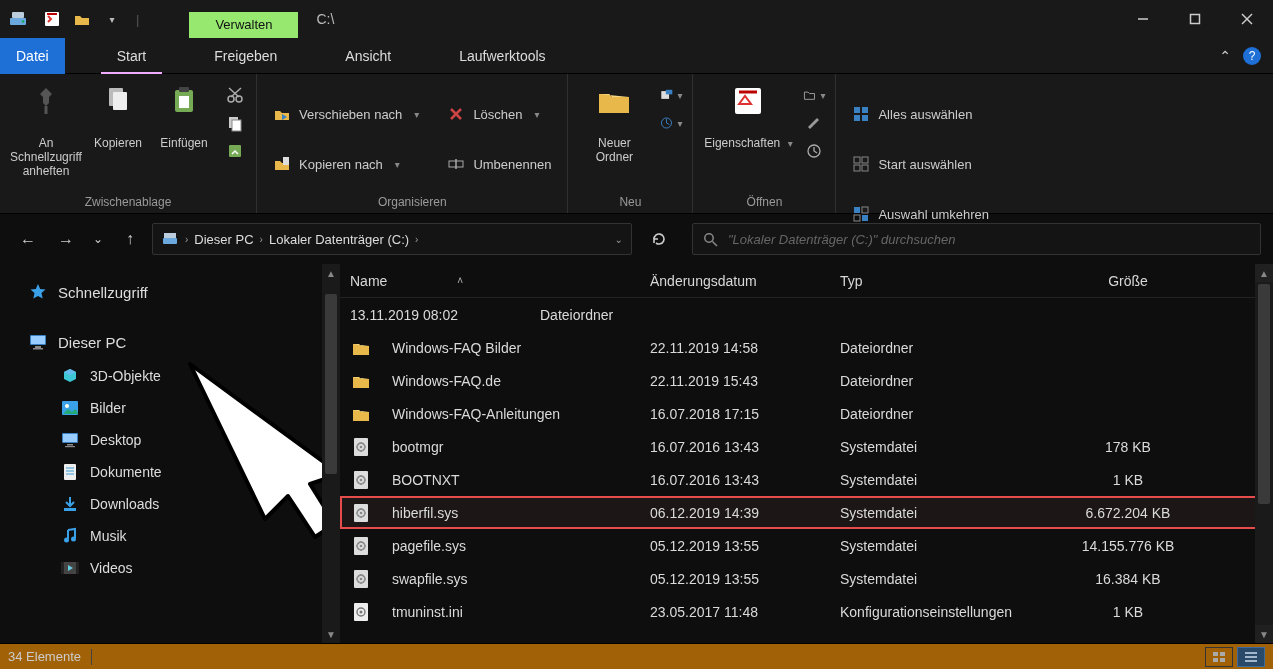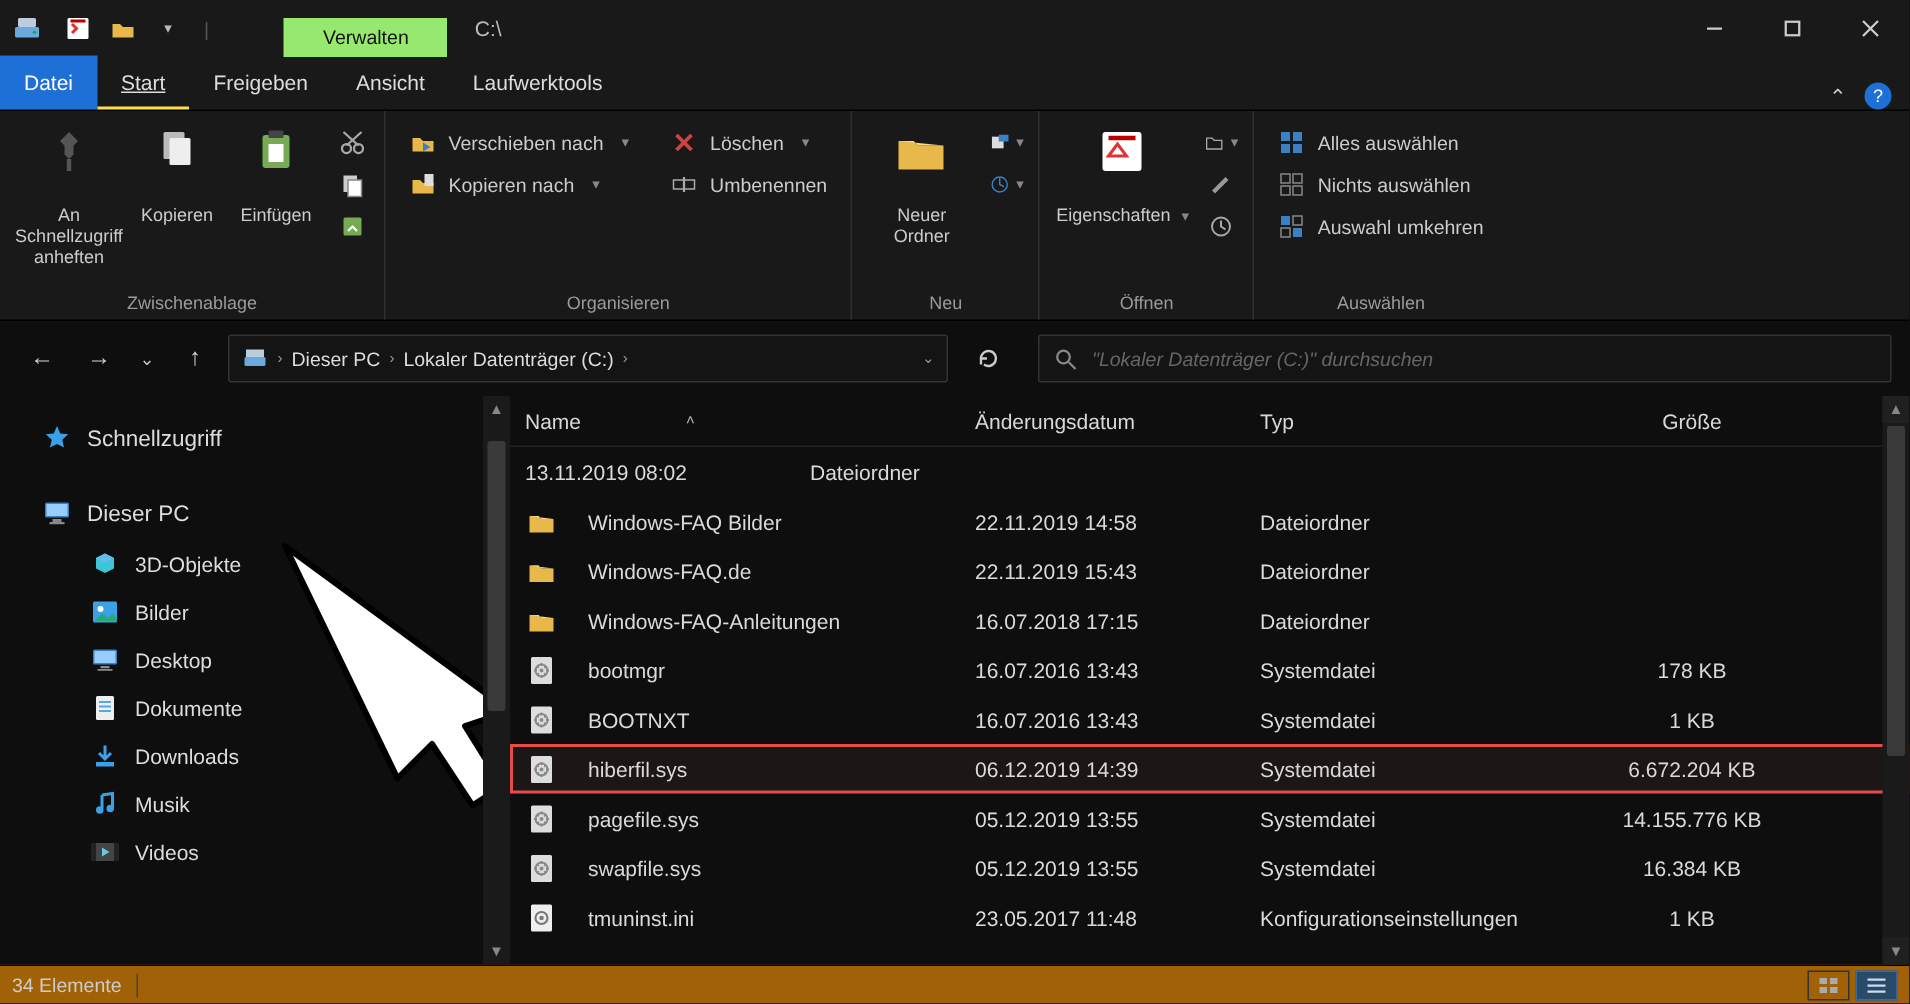--- a/index.html
+++ b/index.html
@@ -9,37 +9,37 @@
   .titlebar .tb-left { display:flex; align-items:center; gap:8px; padding-left:8px; }
   .tb-icon { width:20px; height:20px; display:flex; align-items:center; justify-content:center; }
   .qat { display:flex; gap:10px; align-items:center; margin-left:6px; }
   .qat-item { width:20px; height:20px; display:flex; align-items:center; justify-content:center; }
   .tabgroup { display:flex; align-items:flex-end; height:38px; margin-left:50px;border-radius:10px; }
   .ctxtab { height:26px; line-height:26px; padding:0 26px; background:#96e86f; color:#111; font-size:13px; }
   .title-text { color:#bbb; margin-left:18px; font-size:14px; align-self:center; }
   .winbtns { margin-left:auto; display:flex; height:38px; }
   .winbtn { width:52px; display:flex; align-items:center; justify-content:center; color:#ccc; }
   
-  .ribtabs { display:flex; align-items:flex-end; height:36px; background:#191919; border-bottom:1px solid #000; }
+  .ribtabs { display:flex; align-items:center; height:36px; background:#191919; border-bottom:1px solid #000;gap:36px; }
   .ribtab { height:36px; line-height:36px; padding:0 16px; color:#ddd; font-size:14px; cursor:pointer; }
   .ribtab.file { background:#1e6fd6; color:#fff; }
-  .ribtab.active { border-bottom:2px solid #fde047;text-decoration:underline; }
+  .ribtab.active { border-bottom:2px solid #f0abfc; }
   .ribtab.ctx { margin-left:0; }
   .ribfill { flex:1; }
   .ribright { display:flex; align-items:center; gap:12px; padding-right:12px; }
   .help-circle { width:18px; height:18px; border-radius:50%; background:#1e6fd6; color:#fff; font-size:12px; display:flex; align-items:center; justify-content:center; }
   .chevup { color:#ccc; font-size:14px; }
   
   .ribbon { display:flex; height:140px; background:#191919; border-bottom:1px solid #000; }
   .ribgroup { display:flex; flex-direction:column; border-right:1px solid #303030; }
   .ribgroup-body { flex:1; display:flex; align-items:flex-start; padding:6px 10px 0 10px; gap:6px; }
   .ribgroup-label { height:22px; line-height:22px; text-align:center; color:#9a9a9a; font-size:12px; }
   .bigbtn { width:72px; display:flex; flex-direction:column; align-items:center; text-align:center; gap:16px; padding-top:2px; color:#ccc; font-size:12px; cursor:pointer; }
   .bigbtn .ico { width:38px; height:38px; display:flex; align-items:center; justify-content:center; }
-  .smcol { display:flex; flex-direction:column; gap:2px; justify-content:flex-start; padding-top:2px; }
+  .smcol { display:flex; flex-direction:column; gap:24px; justify-content:flex-start; padding-top:2px;margin-top:19px; }
   .smbtn { height:26px; display:flex; align-items:center; gap:8px; color:#ccc; font-size:13px; padding:0 6px; white-space:nowrap; cursor:pointer; }
   .smbtn .sico { width:18px; height:18px; display:flex; align-items:center; justify-content:center; }
   .dd { color:#888; font-size:10px; margin-left:4px; }
   .iconcol { display:flex; flex-direction:column; gap:6px; margin-left:4px; padding-top:4px; }
   .iconcol div { width:22px; height:22px; display:flex; align-items:center; justify-content:center; color:#aaa; cursor:pointer; }
   
   .addrrow { display:flex; align-items:center; height:50px; background:#0e0e0e; padding:8px 12px; gap:6px; }
   .navbtn { width:32px; height:32px; display:flex; align-items:center; justify-content:center; color:#ccc; cursor:pointer; font-size:16px; }
   .addrbox { flex:0 0 480px; height:32px; display:flex; align-items:center; border:1px solid #333; background:#141414; border-radius:2px; padding:0 8px; gap:6px; }
   .crumb { color:#ddd; cursor:pointer; }
@@ -343,21 +343,21 @@
         </div>
         <div class="smbtn">
           <span class="sico">
               <svg width="16" height="16" viewBox="0 0 16 16">
                 <rect x="1" y="1" width="6" height="6" fill="none" stroke="#888"></rect>
                 <rect x="9" y="1" width="6" height="6" fill="none" stroke="#888"></rect>
                 <rect x="1" y="9" width="6" height="6" fill="none" stroke="#888"></rect>
                 <rect x="9" y="9" width="6" height="6" fill="none" stroke="#888"></rect>
               </svg>
             </span>
-          <span>Nichts auswählen</span>
+          <span>Start auswählen</span>
         </div>
         <div class="smbtn">
           <span class="sico">
               <svg width="16" height="16" viewBox="0 0 16 16">
                 <rect x="1" y="1" width="6" height="6" fill="#3a81c4"></rect>
                 <rect x="9" y="1" width="6" height="6" fill="none" stroke="#888"></rect>
                 <rect x="1" y="9" width="6" height="6" fill="none" stroke="#888"></rect>
                 <rect x="9" y="9" width="6" height="6" fill="#3a81c4"></rect>
               </svg>
             </span>

